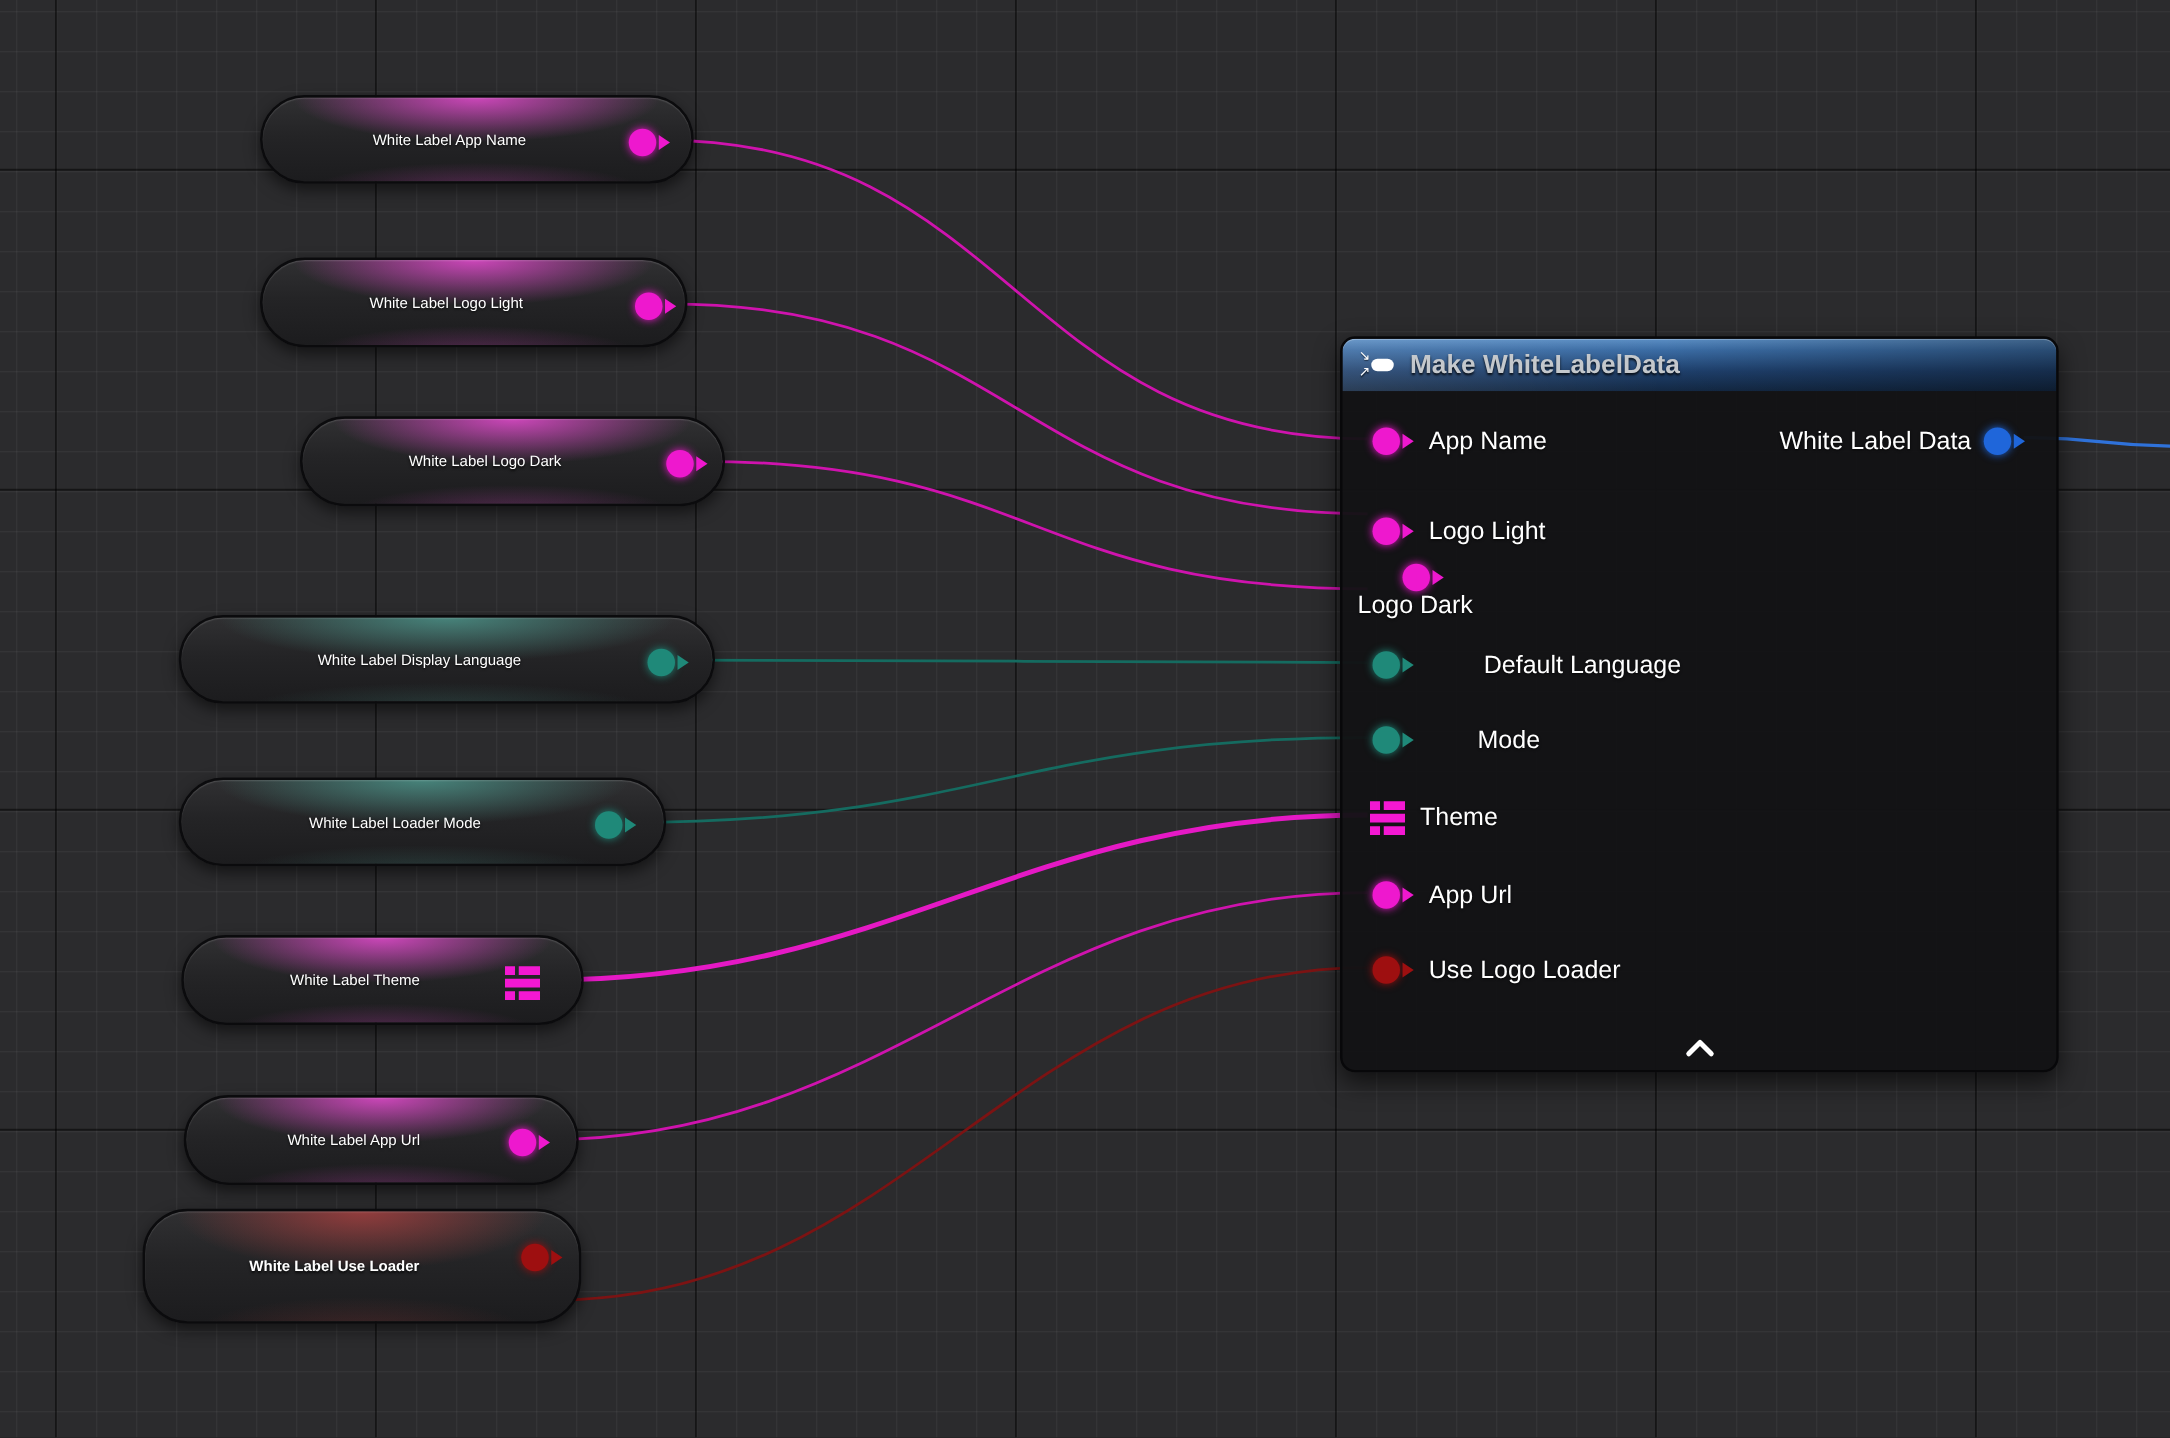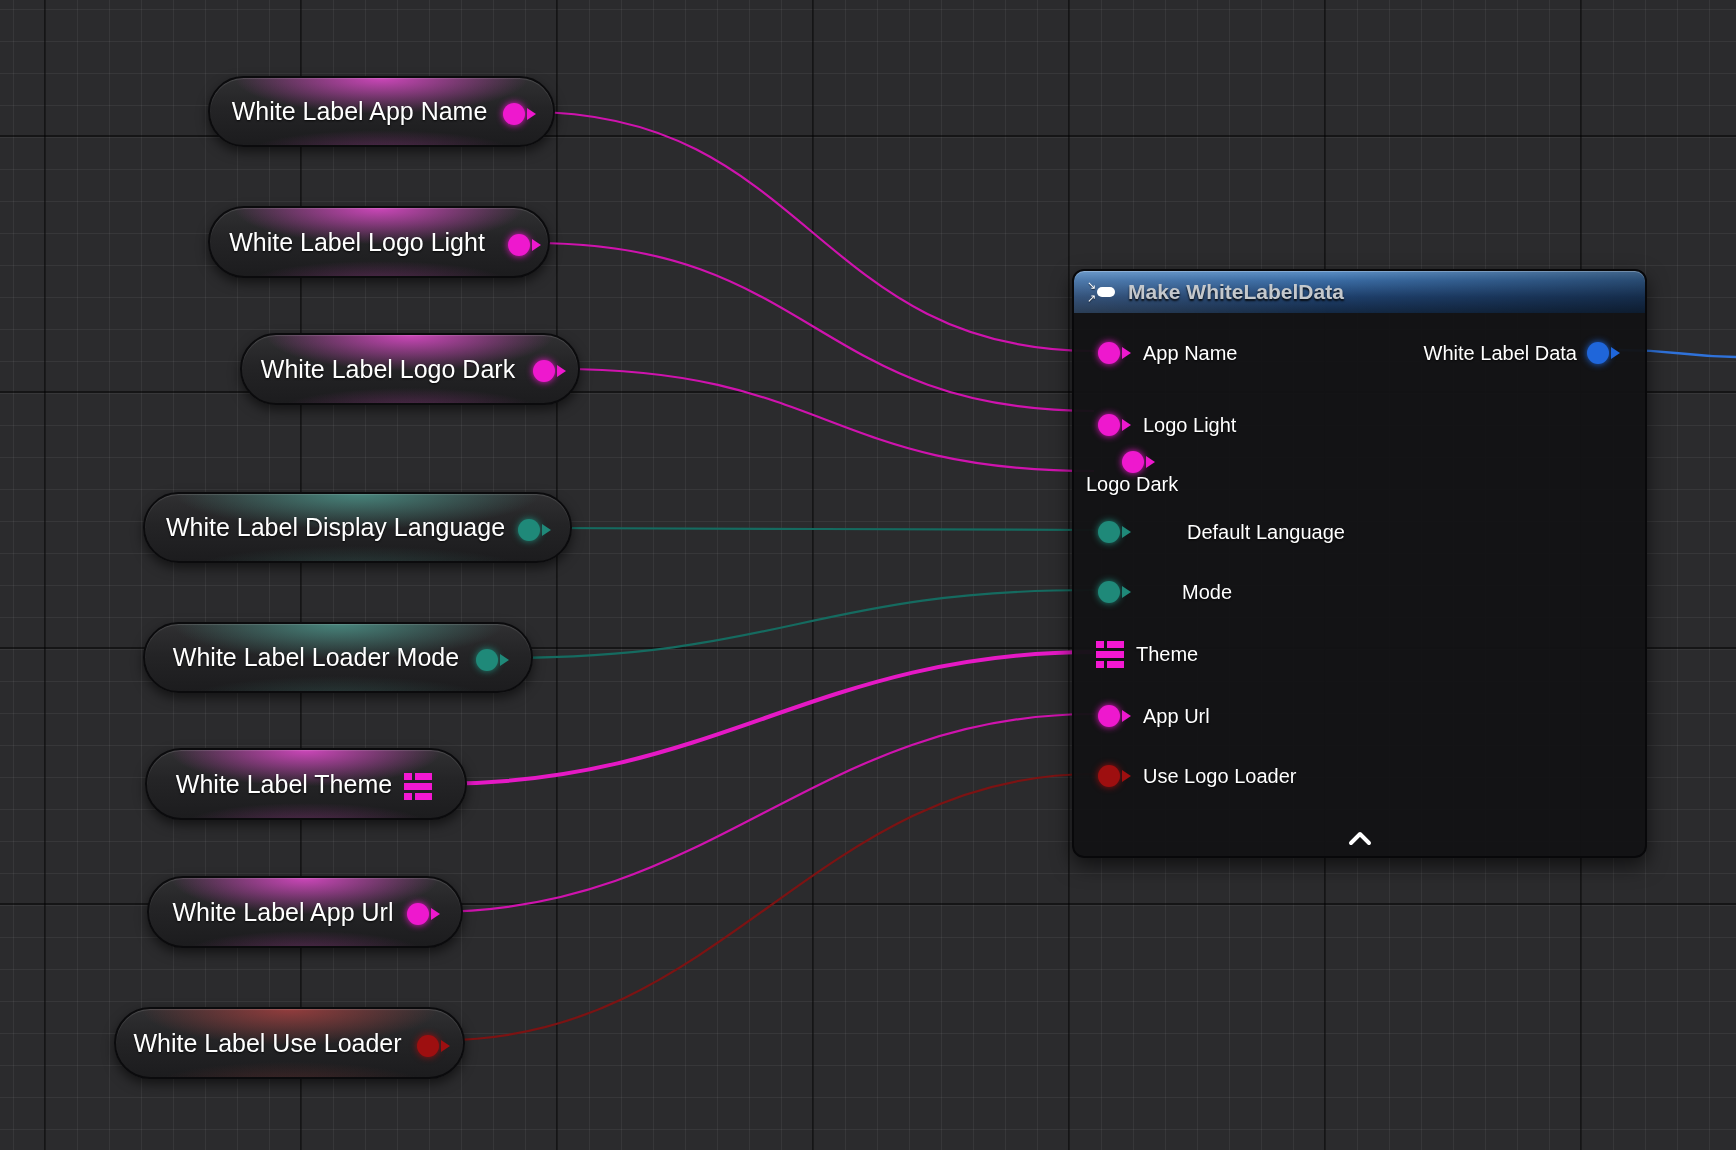--- a/index.html
+++ b/index.html
@@ -27,21 +27,21 @@
     box-sizing:border-box;
     background:
       radial-gradient(58% 72% at 50% 0%, var(--glow) 0%, rgba(0,0,0,0) 74%),
       radial-gradient(55% 46% at 50% 110%, var(--glow-weak) 0%, rgba(0,0,0,0) 70%),
       linear-gradient(180deg,#303032 0%,#242426 45%,#1c1c1e 100%);
     box-shadow:0 5px 12px rgba(0,0,0,0.55), inset 0 1px 1px rgba(255,255,255,0.14);
   }
   .getter-label{
     position:absolute;left:20px;right:64px;top:0;bottom:0;
     display:flex;align-items:center;justify-content:center;
-    color:#ffffff;font-size:25px;white-space:nowrap;
+    color:#ffffff;font-size:12px;white-space:nowrap;
     text-shadow:0 1px 2px rgba(0,0,0,0.8);
   }
   
   .pin{position:absolute;display:flex;align-items:center;}
   .pin-ball{
     width:22px;height:22px;border-radius:50%;
     background:currentColor;box-shadow:0 0 7px currentColor;
   }
   .pin-wedge{
     width:0;height:0;margin-left:2px;
@@ -254,21 +254,21 @@
       </span>
     </div>
     <div class="getter" style="left: 147px; top: 876px; width: 316px; height: 72px; --glow: rgba(217,72,197,0.92); --glow-weak: rgba(217,72,197,0.30);">
       <span class="getter-label">White Label App Url</span>
       <span class="pin" style="color: rgb(238, 24, 206); left: 258px; top: 25px;">
         <span class="pin-ball"></span>
         <span class="pin-wedge"></span>
       </span>
 
     </div>
-    <div class="getter" style="left: 114px; top: 1007px; width: 351px; height: 72px; --glow: rgba(160,62,62,0.88); --glow-weak: rgba(160,62,62,0.28);">
+    <div class="getter" style="left: 114px; top: 967px; width: 351px; height: 92px; font-weight: bold; --glow: rgba(160,62,62,0.88); --glow-weak: rgba(160,62,62,0.28);">
       <span class="getter-label">White Label Use Loader</span>
       <span class="pin" style="color: rgb(158, 15, 16); left: 301px; top: 26px;">
         <span class="pin-ball"></span>
         <span class="pin-wedge"></span>
       </span>
 
     </div>
   </div>
 
 </body></html>

